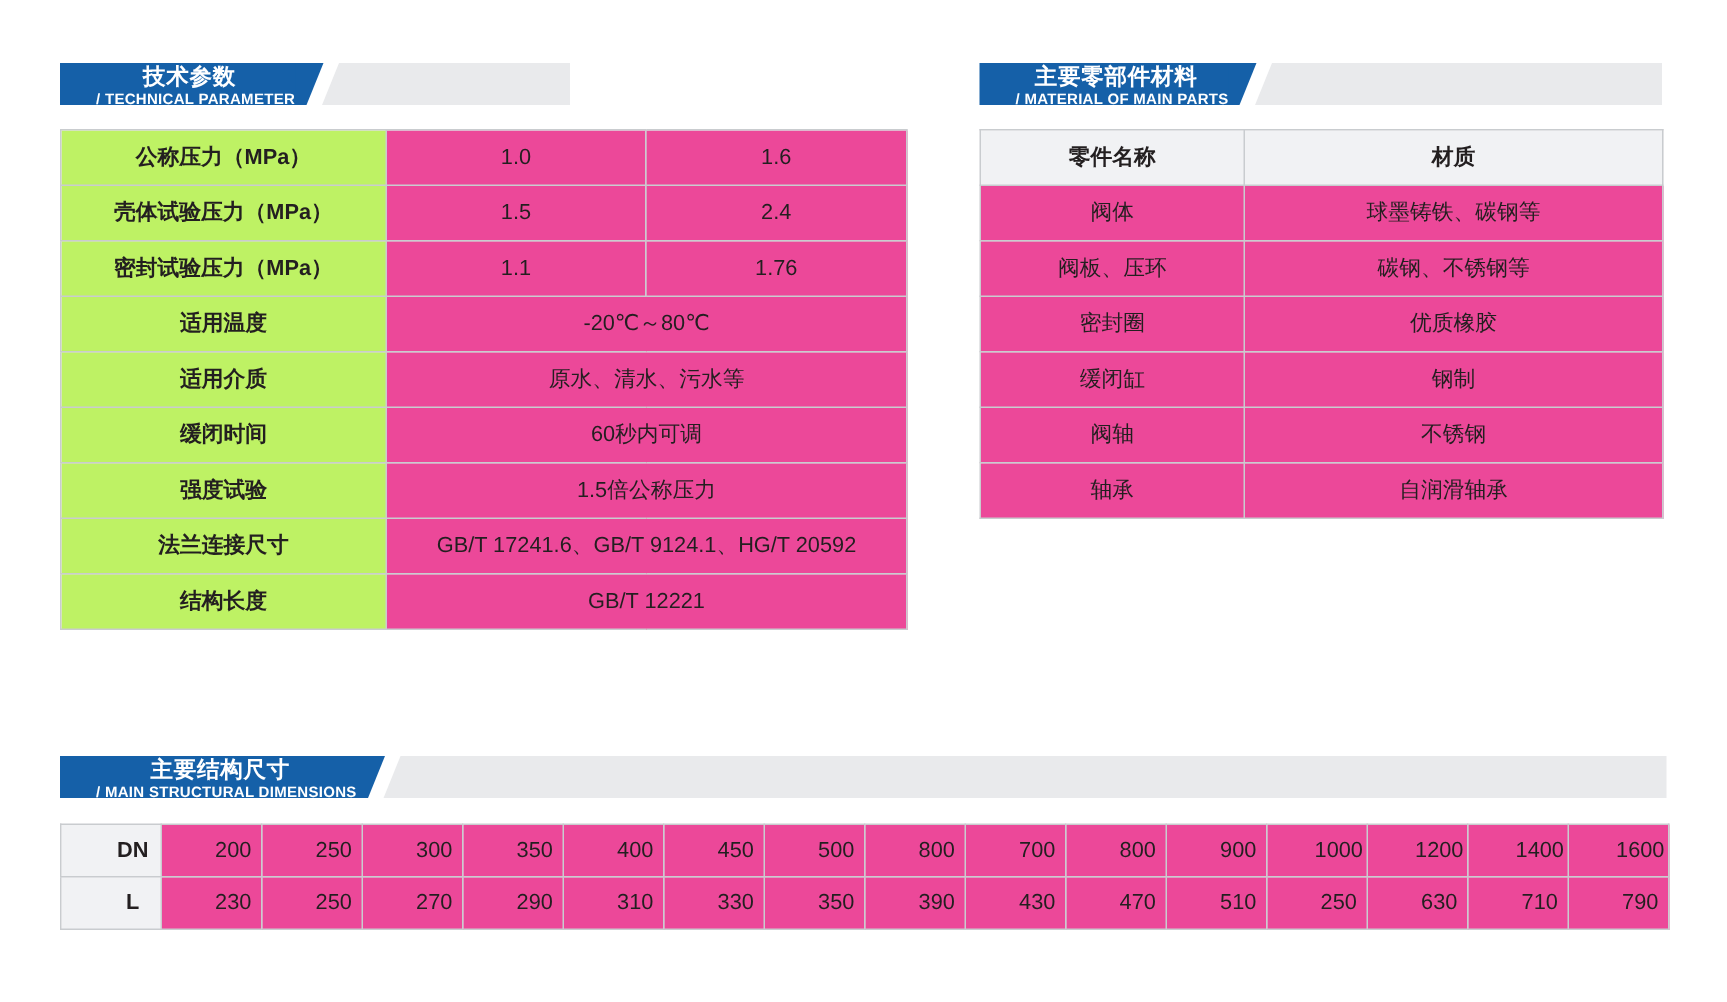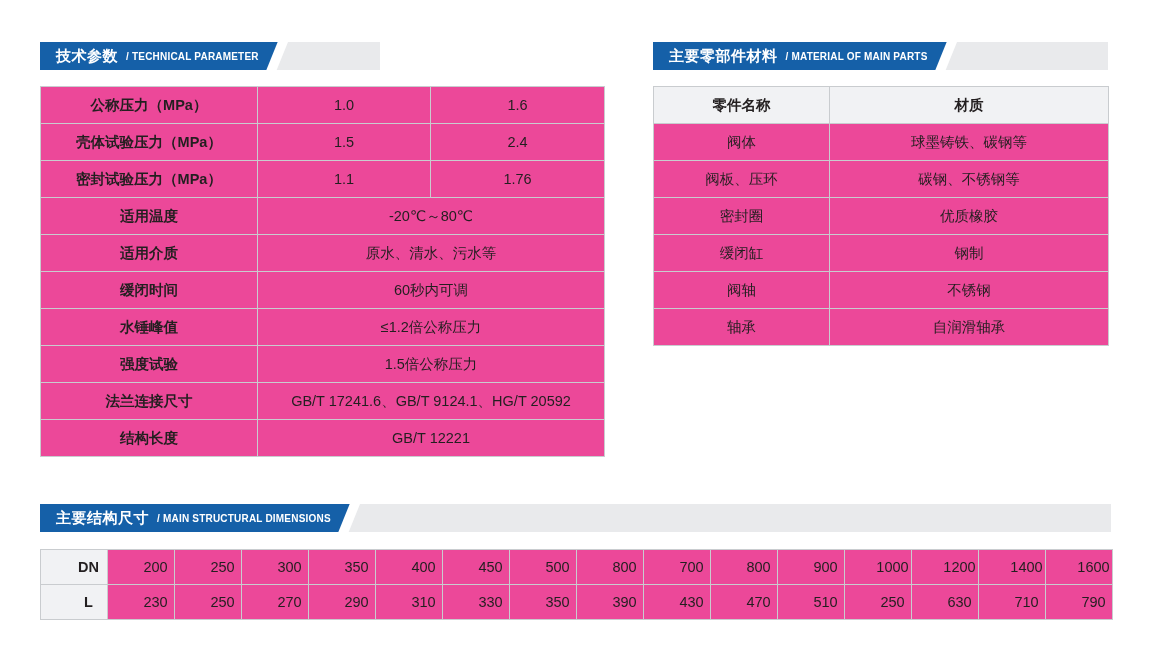--- a/index.html
+++ b/index.html
@@ -25,20 +25,21 @@
   }
   .banner-main {
     background: #1560a8;
     color: #ffffff;
     display: flex;
     align-items: center;
     padding: 0 0 0 16px;
     white-space: nowrap;
     position: relative;
     z-index: 3;
+    flex-direction: column;
   }
   .banner-main .cn {
     font-size: 15px;
     font-weight: bold;
     letter-spacing: 0.5px;
   }
   .banner-main .en {
     font-size: 10px;
     font-weight: bold;
     margin-left: 8px;
@@ -79,21 +80,21 @@
   table.grid td {
     border: 1px solid #c9cccf;
     font-size: 14.5px;
     text-align: center;
     color: #231f20;
     padding: 0;
     height: 36px;
     line-height: 1.25;
   }
   td.label {
-    background: #ec4899;
+    background: #bef264;
     font-weight: bold;
   }
   td.head {
     background: #f1f2f4;
     font-weight: bold;
   }
   td.value {
     background: #ec4899;
   }
 
@@ -187,24 +188,20 @@
         <td class="label">适用温度</td>
         <td class="value" colspan="2">-20℃～80℃</td>
       </tr>
       <tr>
         <td class="label">适用介质</td>
         <td class="value" colspan="2">原水、清水、污水等</td>
       </tr>
       <tr>
         <td class="label">缓闭时间</td>
         <td class="value" colspan="2">60秒内可调</td>
-      </tr>
-      <tr>
-        <td class="label">水锤峰值</td>
-        <td class="value" colspan="2">≤1.2倍公称压力</td>
       </tr>
       <tr>
         <td class="label">强度试验</td>
         <td class="value" colspan="2">1.5倍公称压力</td>
       </tr>
       <tr>
         <td class="label">法兰连接尺寸</td>
         <td class="value" colspan="2">GB/T 17241.6、GB/T 9124.1、HG/T 20592</td>
       </tr>
       <tr>

